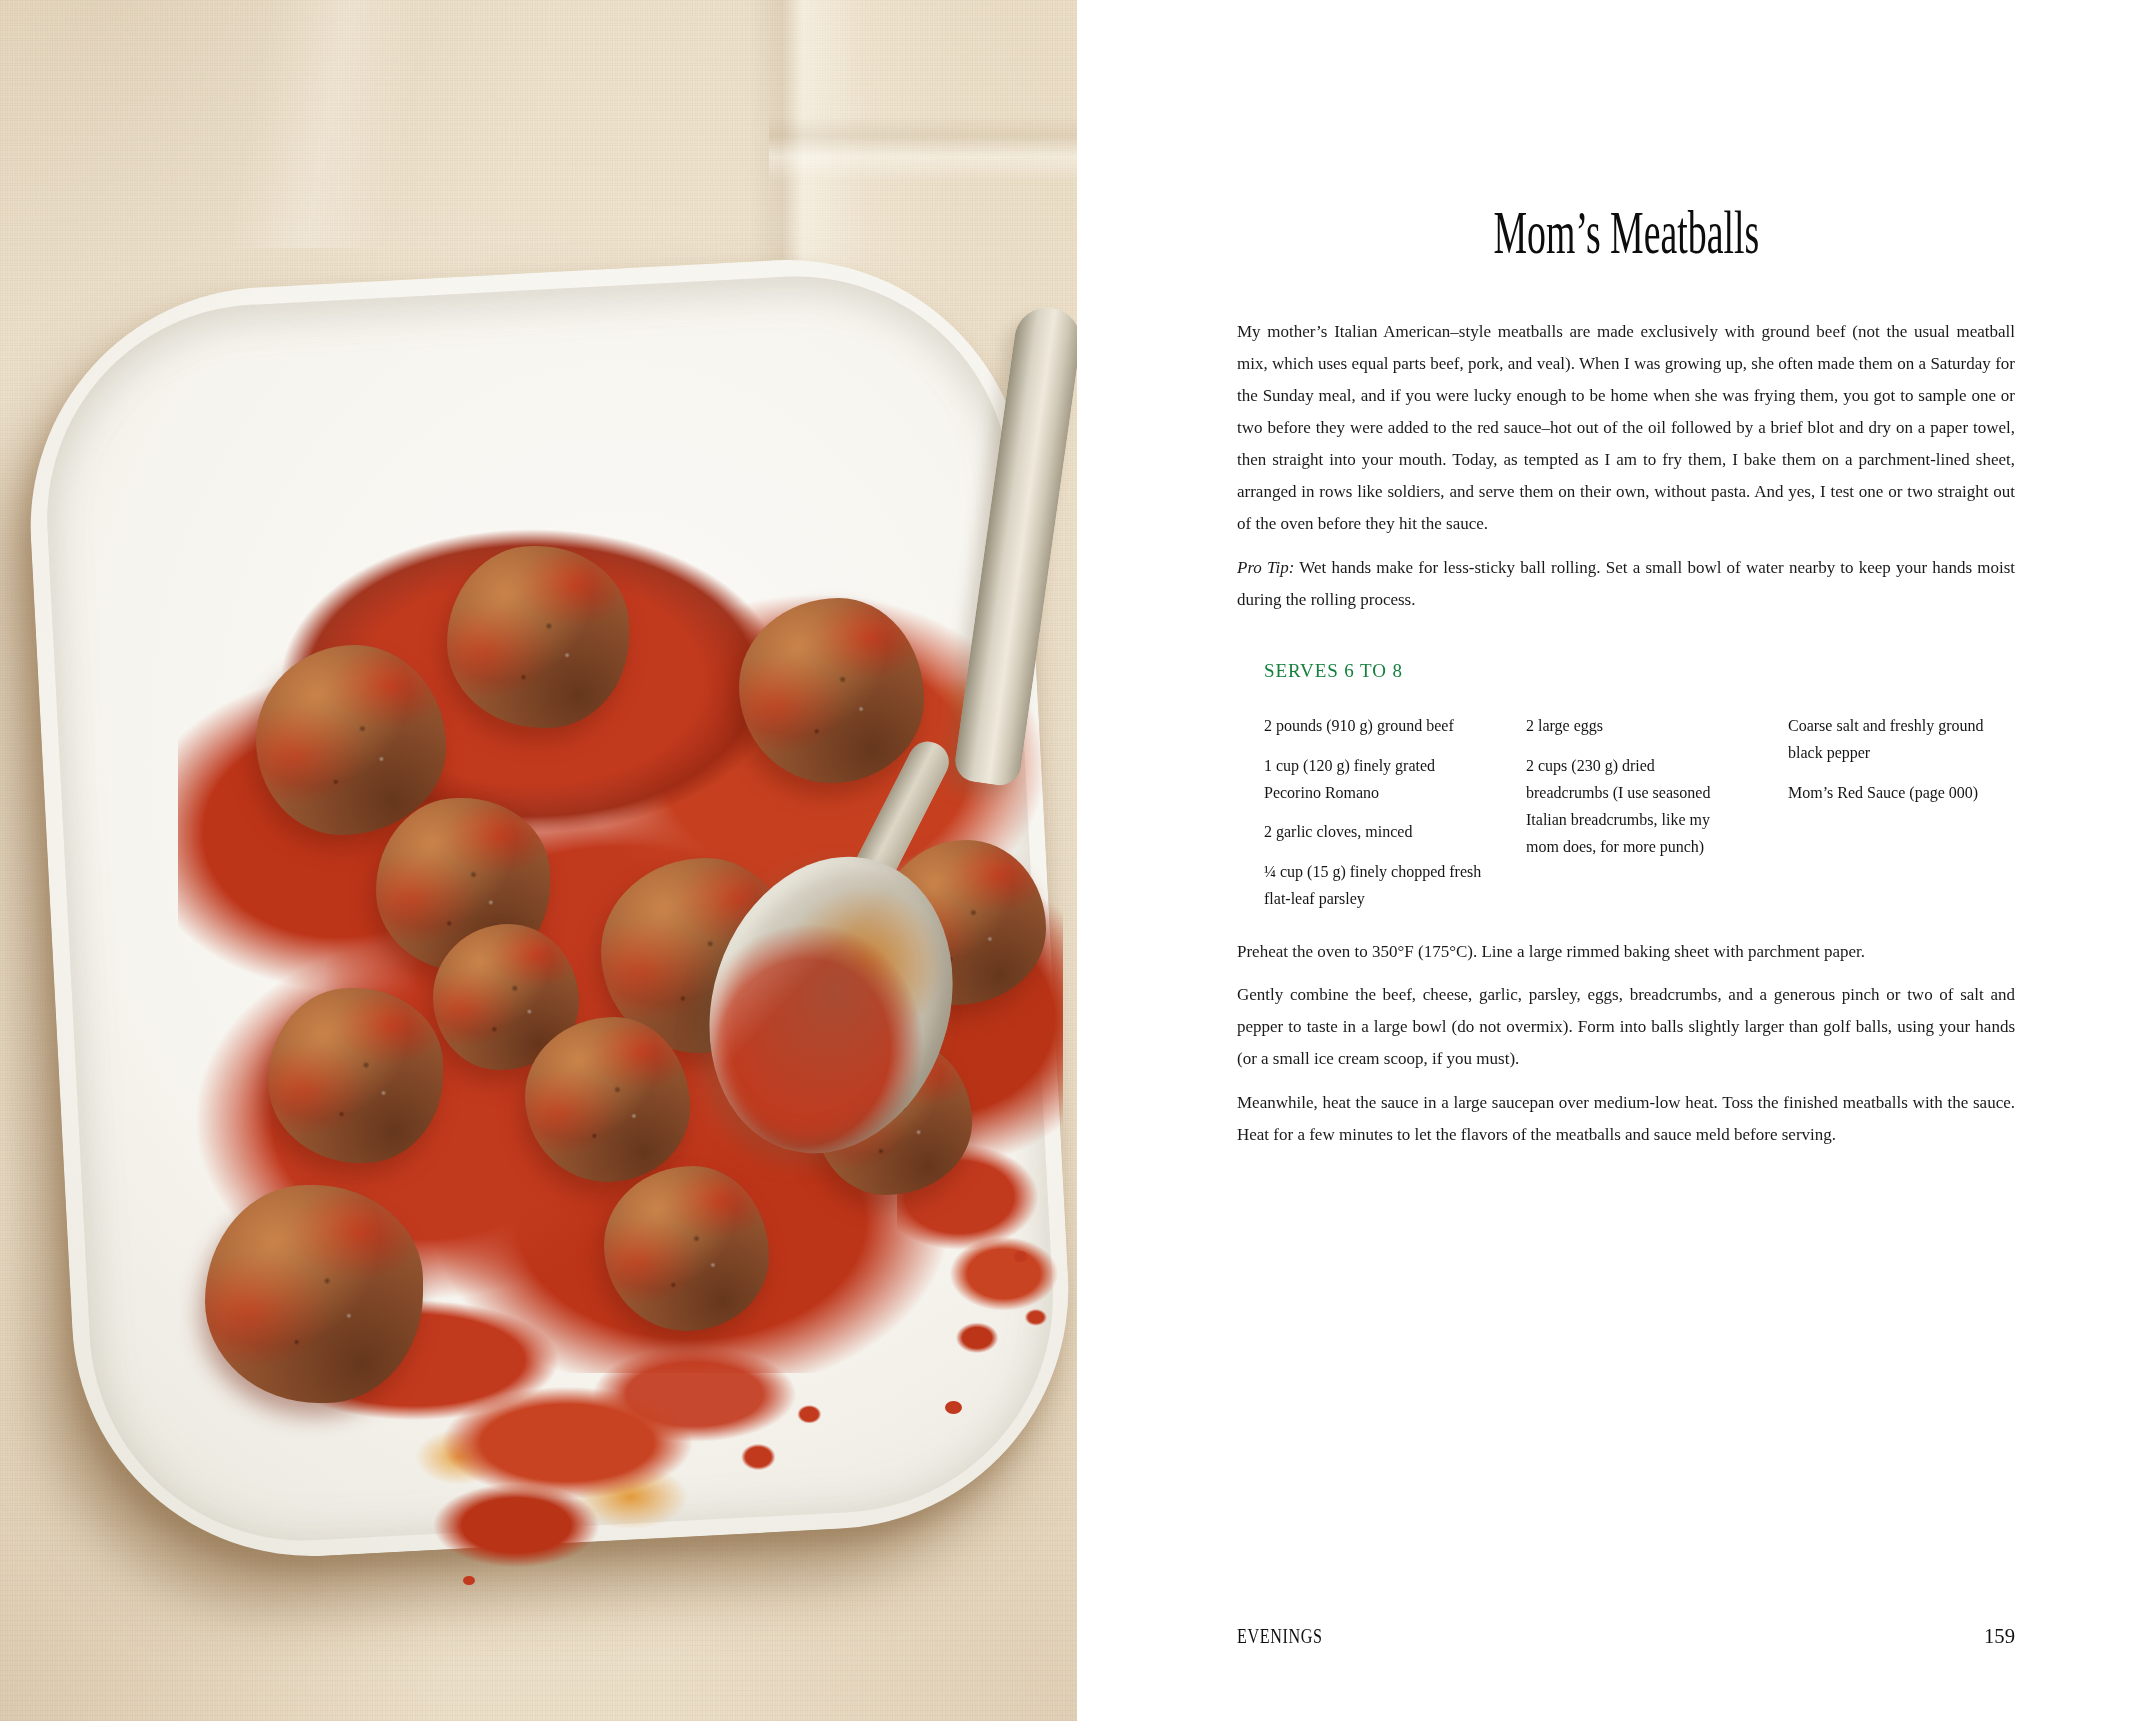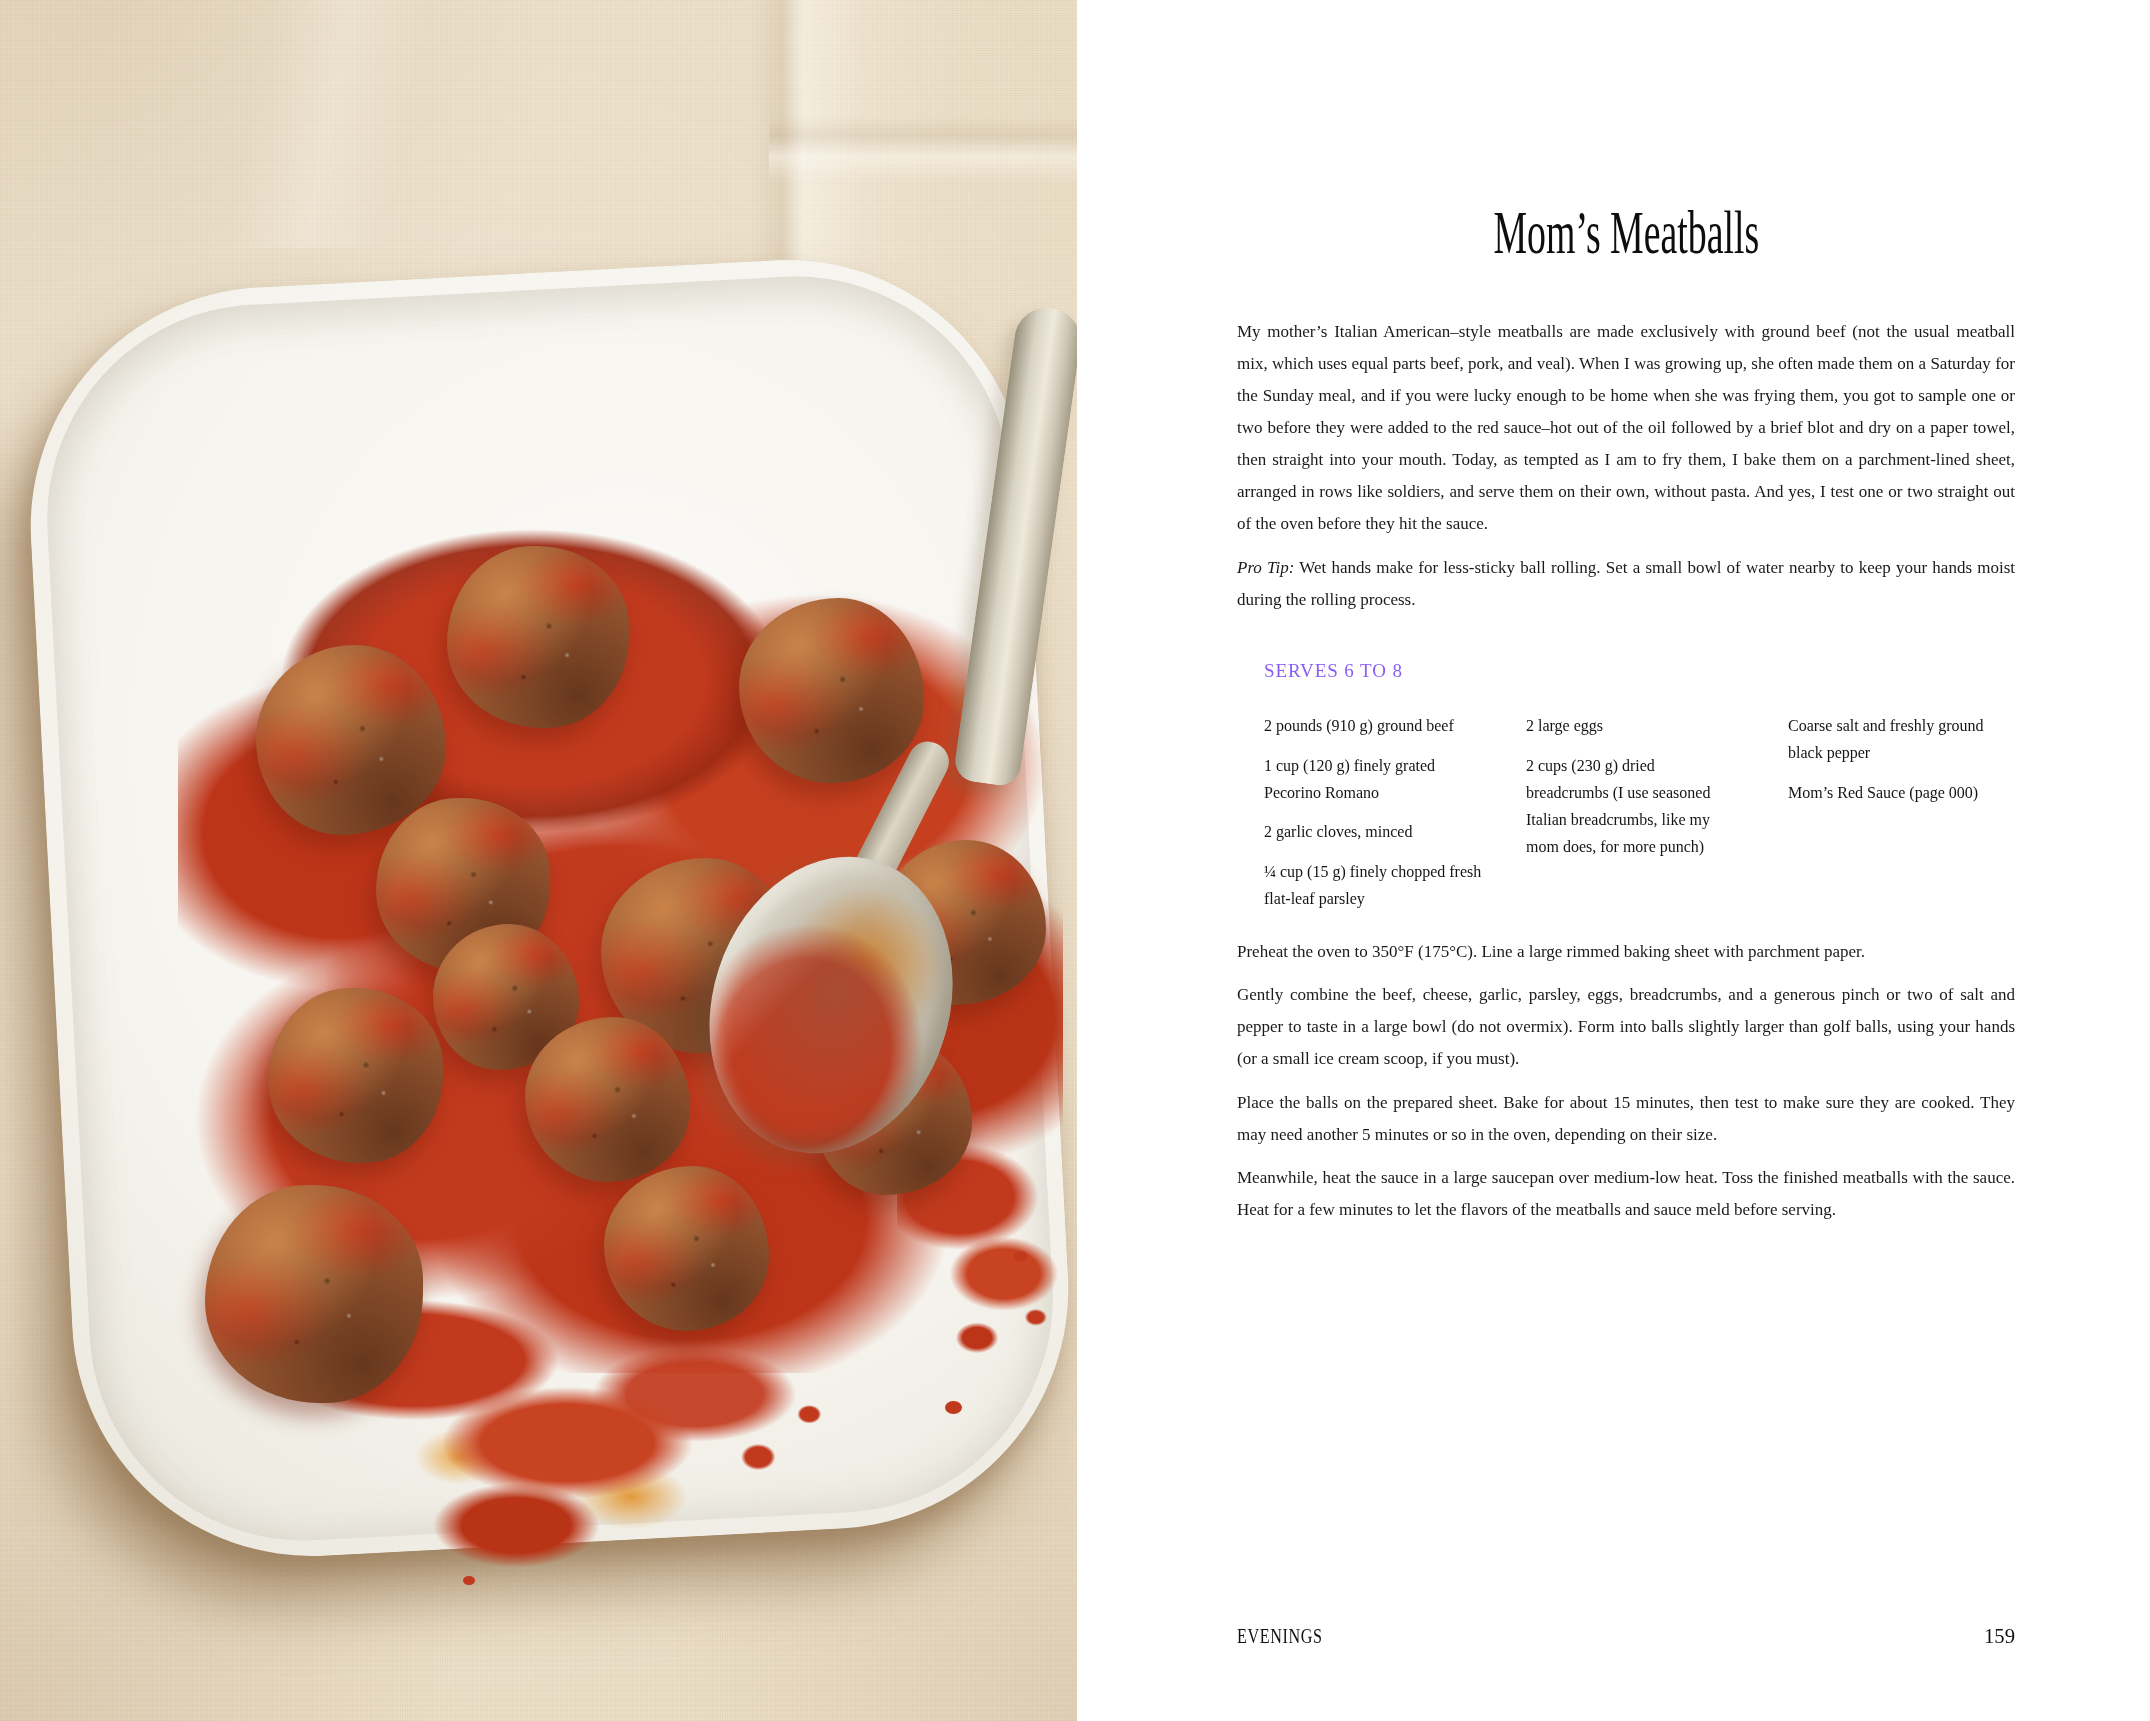--- a/index.html
+++ b/index.html
@@ -91,21 +91,21 @@
 
   
   .page{position:absolute;left:1077px;top:0;width:1074px;height:1721px;background:#ffffff;}
   .title{position:absolute;left:160px;top:202px;width:778px;margin:0;text-align:center;
     font-weight:400;color:#0d0d0d;white-space:nowrap;}
   .title .condense{display:inline-block;font-size:61px;line-height:1.0;transform:scaleX(0.62);transform-origin:50% 50%;letter-spacing:0px;}
   .column{position:absolute;left:160px;top:316px;width:778px;}
   .body{margin:0;font-size:17px;line-height:32px;text-align:justify;color:#1a1a1a;}
   .protip{margin-top:12.4px;}
   .protip em{font-style:italic;}
-  .serves{margin:44px 0 0 27px;font-size:19px;letter-spacing:0.9px;color:#8b5cf6;}
+  .serves{margin:44px 0 0 27px;font-size:19px;letter-spacing:0.9px;color:#15803d;}
   .ingredients{display:grid;grid-template-columns:223px 223px 223px;column-gap:39px;margin:30px 0 0 27px;}
   .ing{margin:0 0 12.4px 0;font-size:16px;line-height:27px;color:#151515;}
   .ingredients .col2 .ing{max-width:207px;}
   .steps{margin-top:8px;}
   .step{margin-top:11.6px;}
   .footer{position:absolute;left:160px;top:1625px;width:778px;display:flex;justify-content:space-between;align-items:baseline;}
   .footer-section{display:inline-block;font-size:20.7px;letter-spacing:0.8px;transform:scaleX(0.78);transform-origin:0 50%;color:#111;}
   .pageno{font-size:20.7px;color:#111;}
 </style>
 </head>
@@ -172,21 +172,20 @@
         </div>
         <div class="col3">
           <p class="ing">Coarse salt and freshly ground black pepper</p>
           <p class="ing">Mom’s Red Sauce (page 000)</p>
         </div>
       </div>
 
       <div class="steps">
         <p class="body step">Preheat the oven to 350°F (175°C). Line a large rimmed baking sheet with parchment paper.</p>
         <p class="body step">Gently combine the beef, cheese, garlic, parsley, eggs, breadcrumbs, and a generous pinch or two of salt and pepper to taste in a large bowl (do not overmix). Form into balls slightly larger than golf balls, using your hands (or a small ice cream scoop, if you must).</p>
-        <p class="body step">Place the balls on the prepared sheet. Bake for about 15 minutes, then test to make sure they are cooked. They may need another 5 minutes or so in the oven, depending on their size.</p>
         <p class="body step">Meanwhile, heat the sauce in a large saucepan over medium-low heat. Toss the finished meatballs with the sauce. Heat for a few minutes to let the flavors of the meatballs and sauce meld before serving.</p>
       </div>
     </div>
 
     <div class="footer">
       <span class="footer-section">EVENINGS</span>
       <span class="pageno">159</span>
     </div>
   </section>
 

